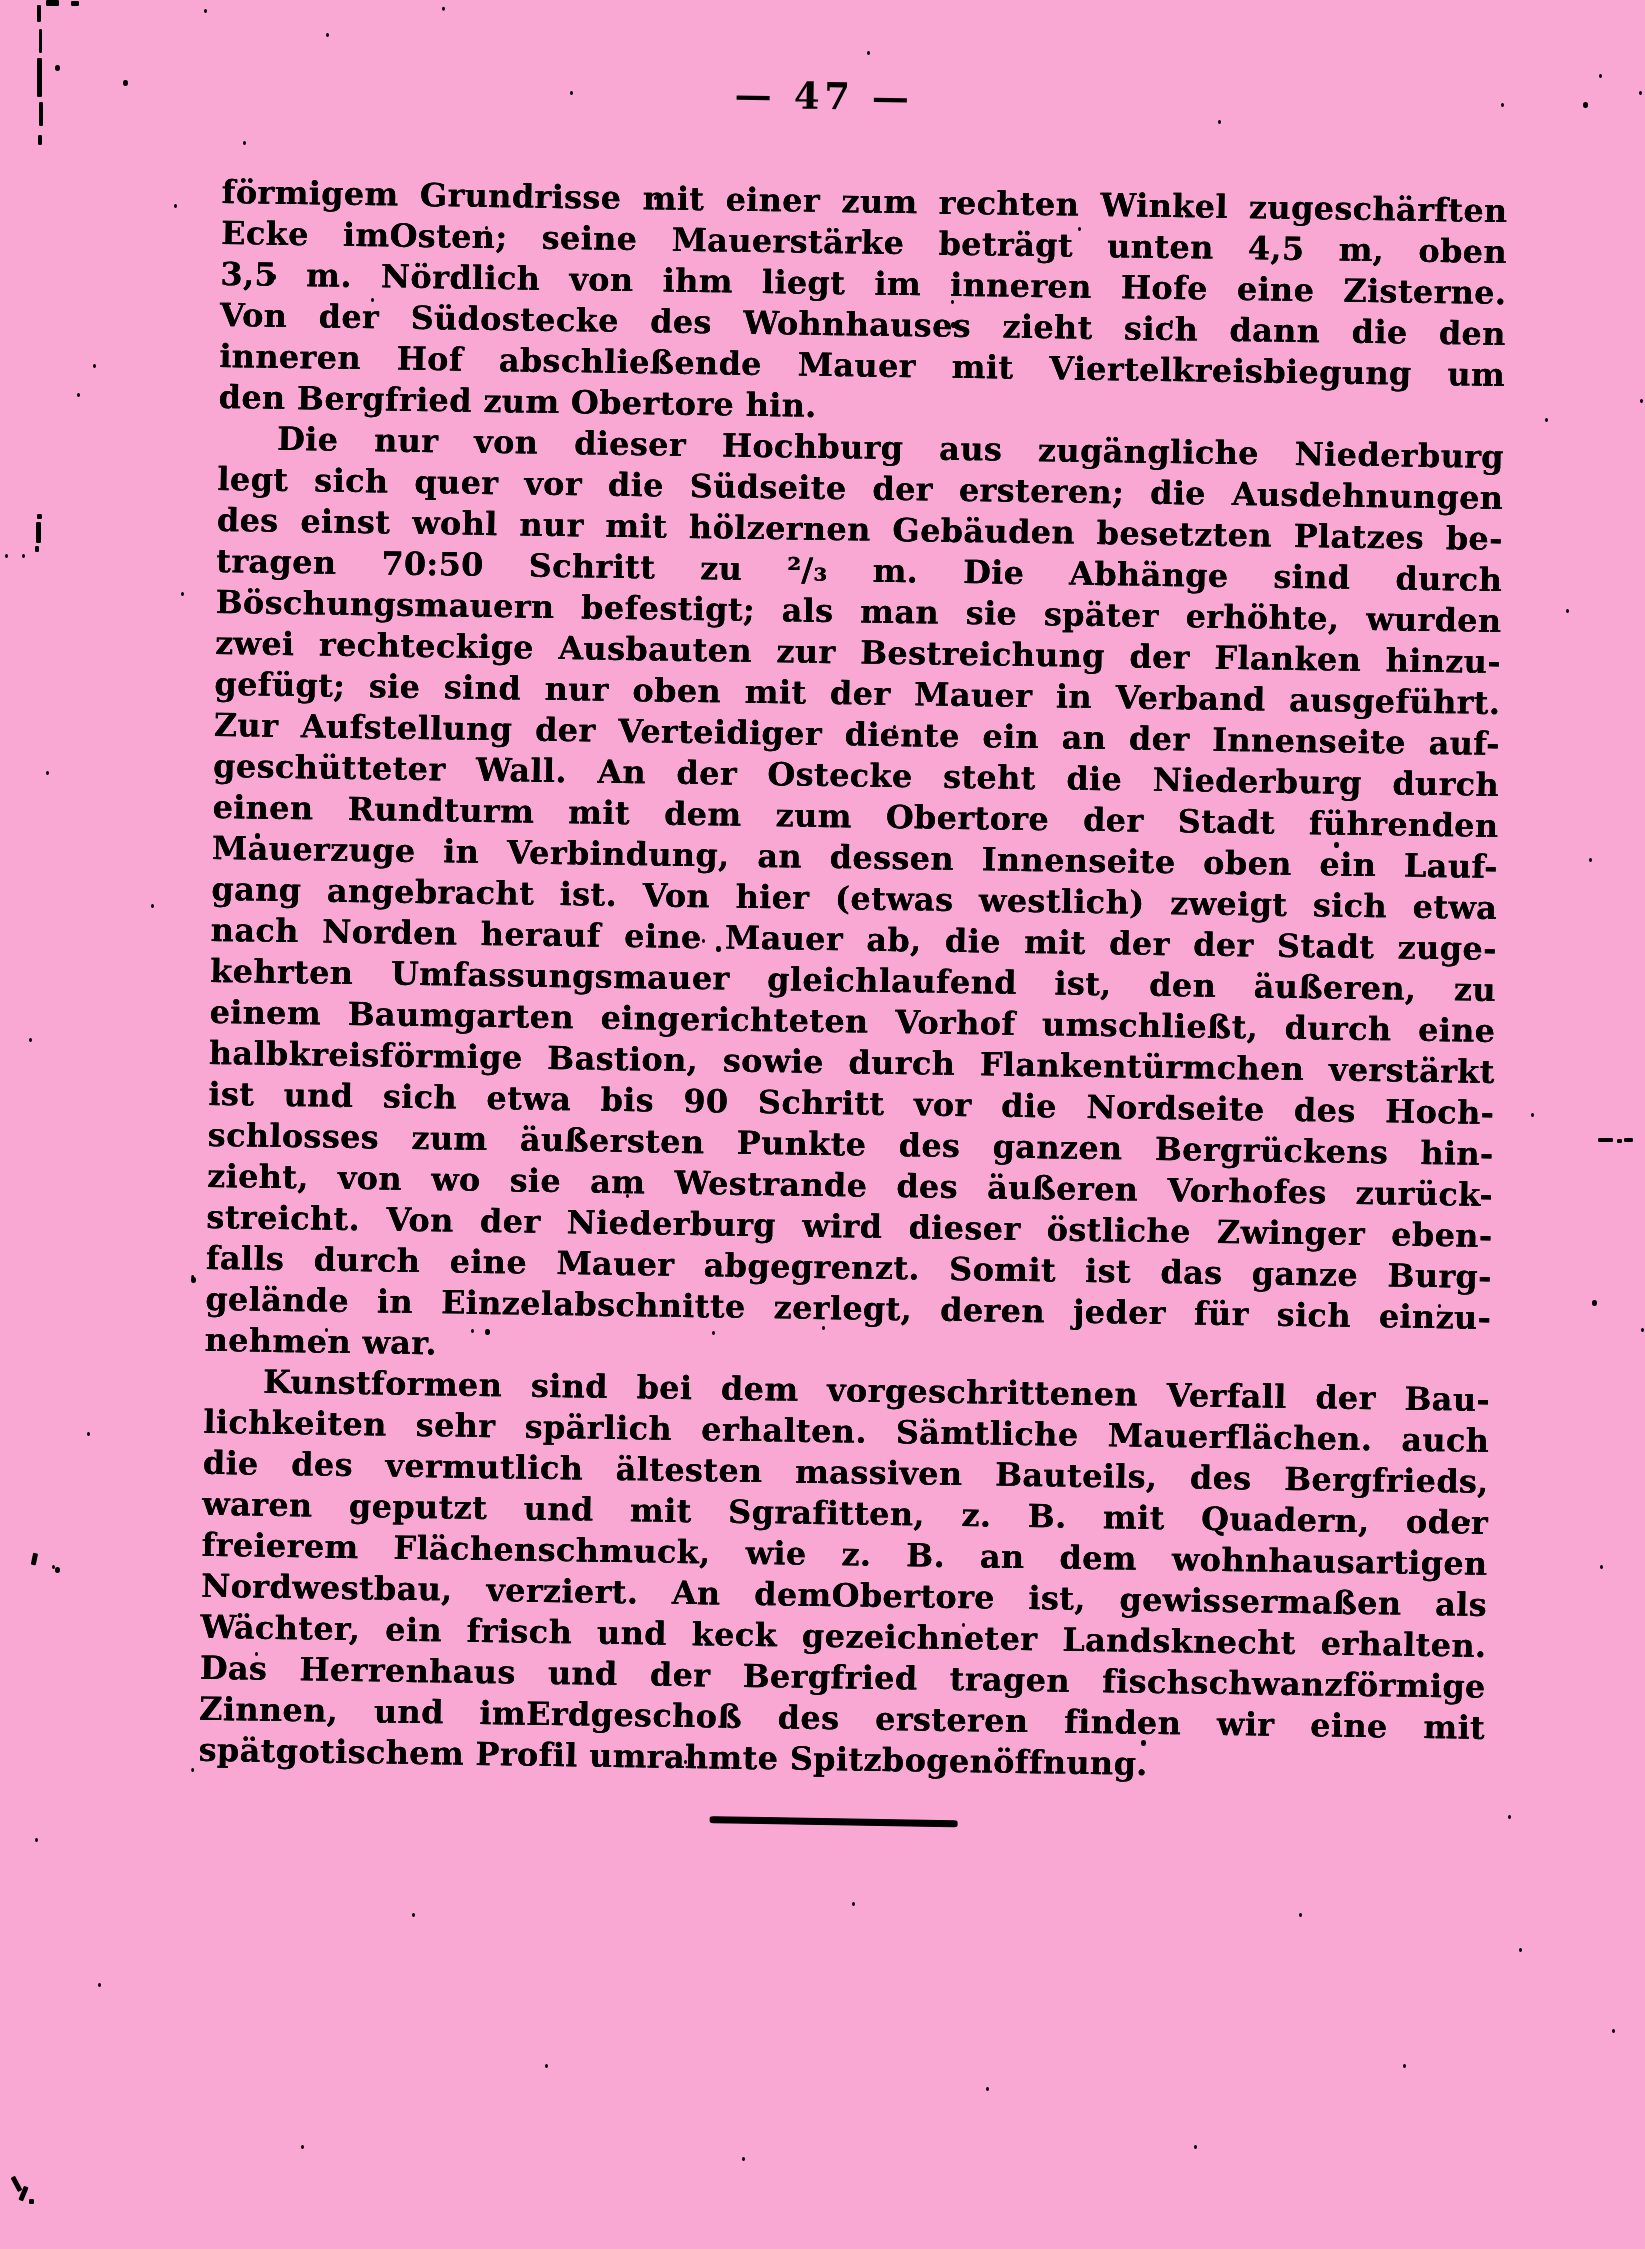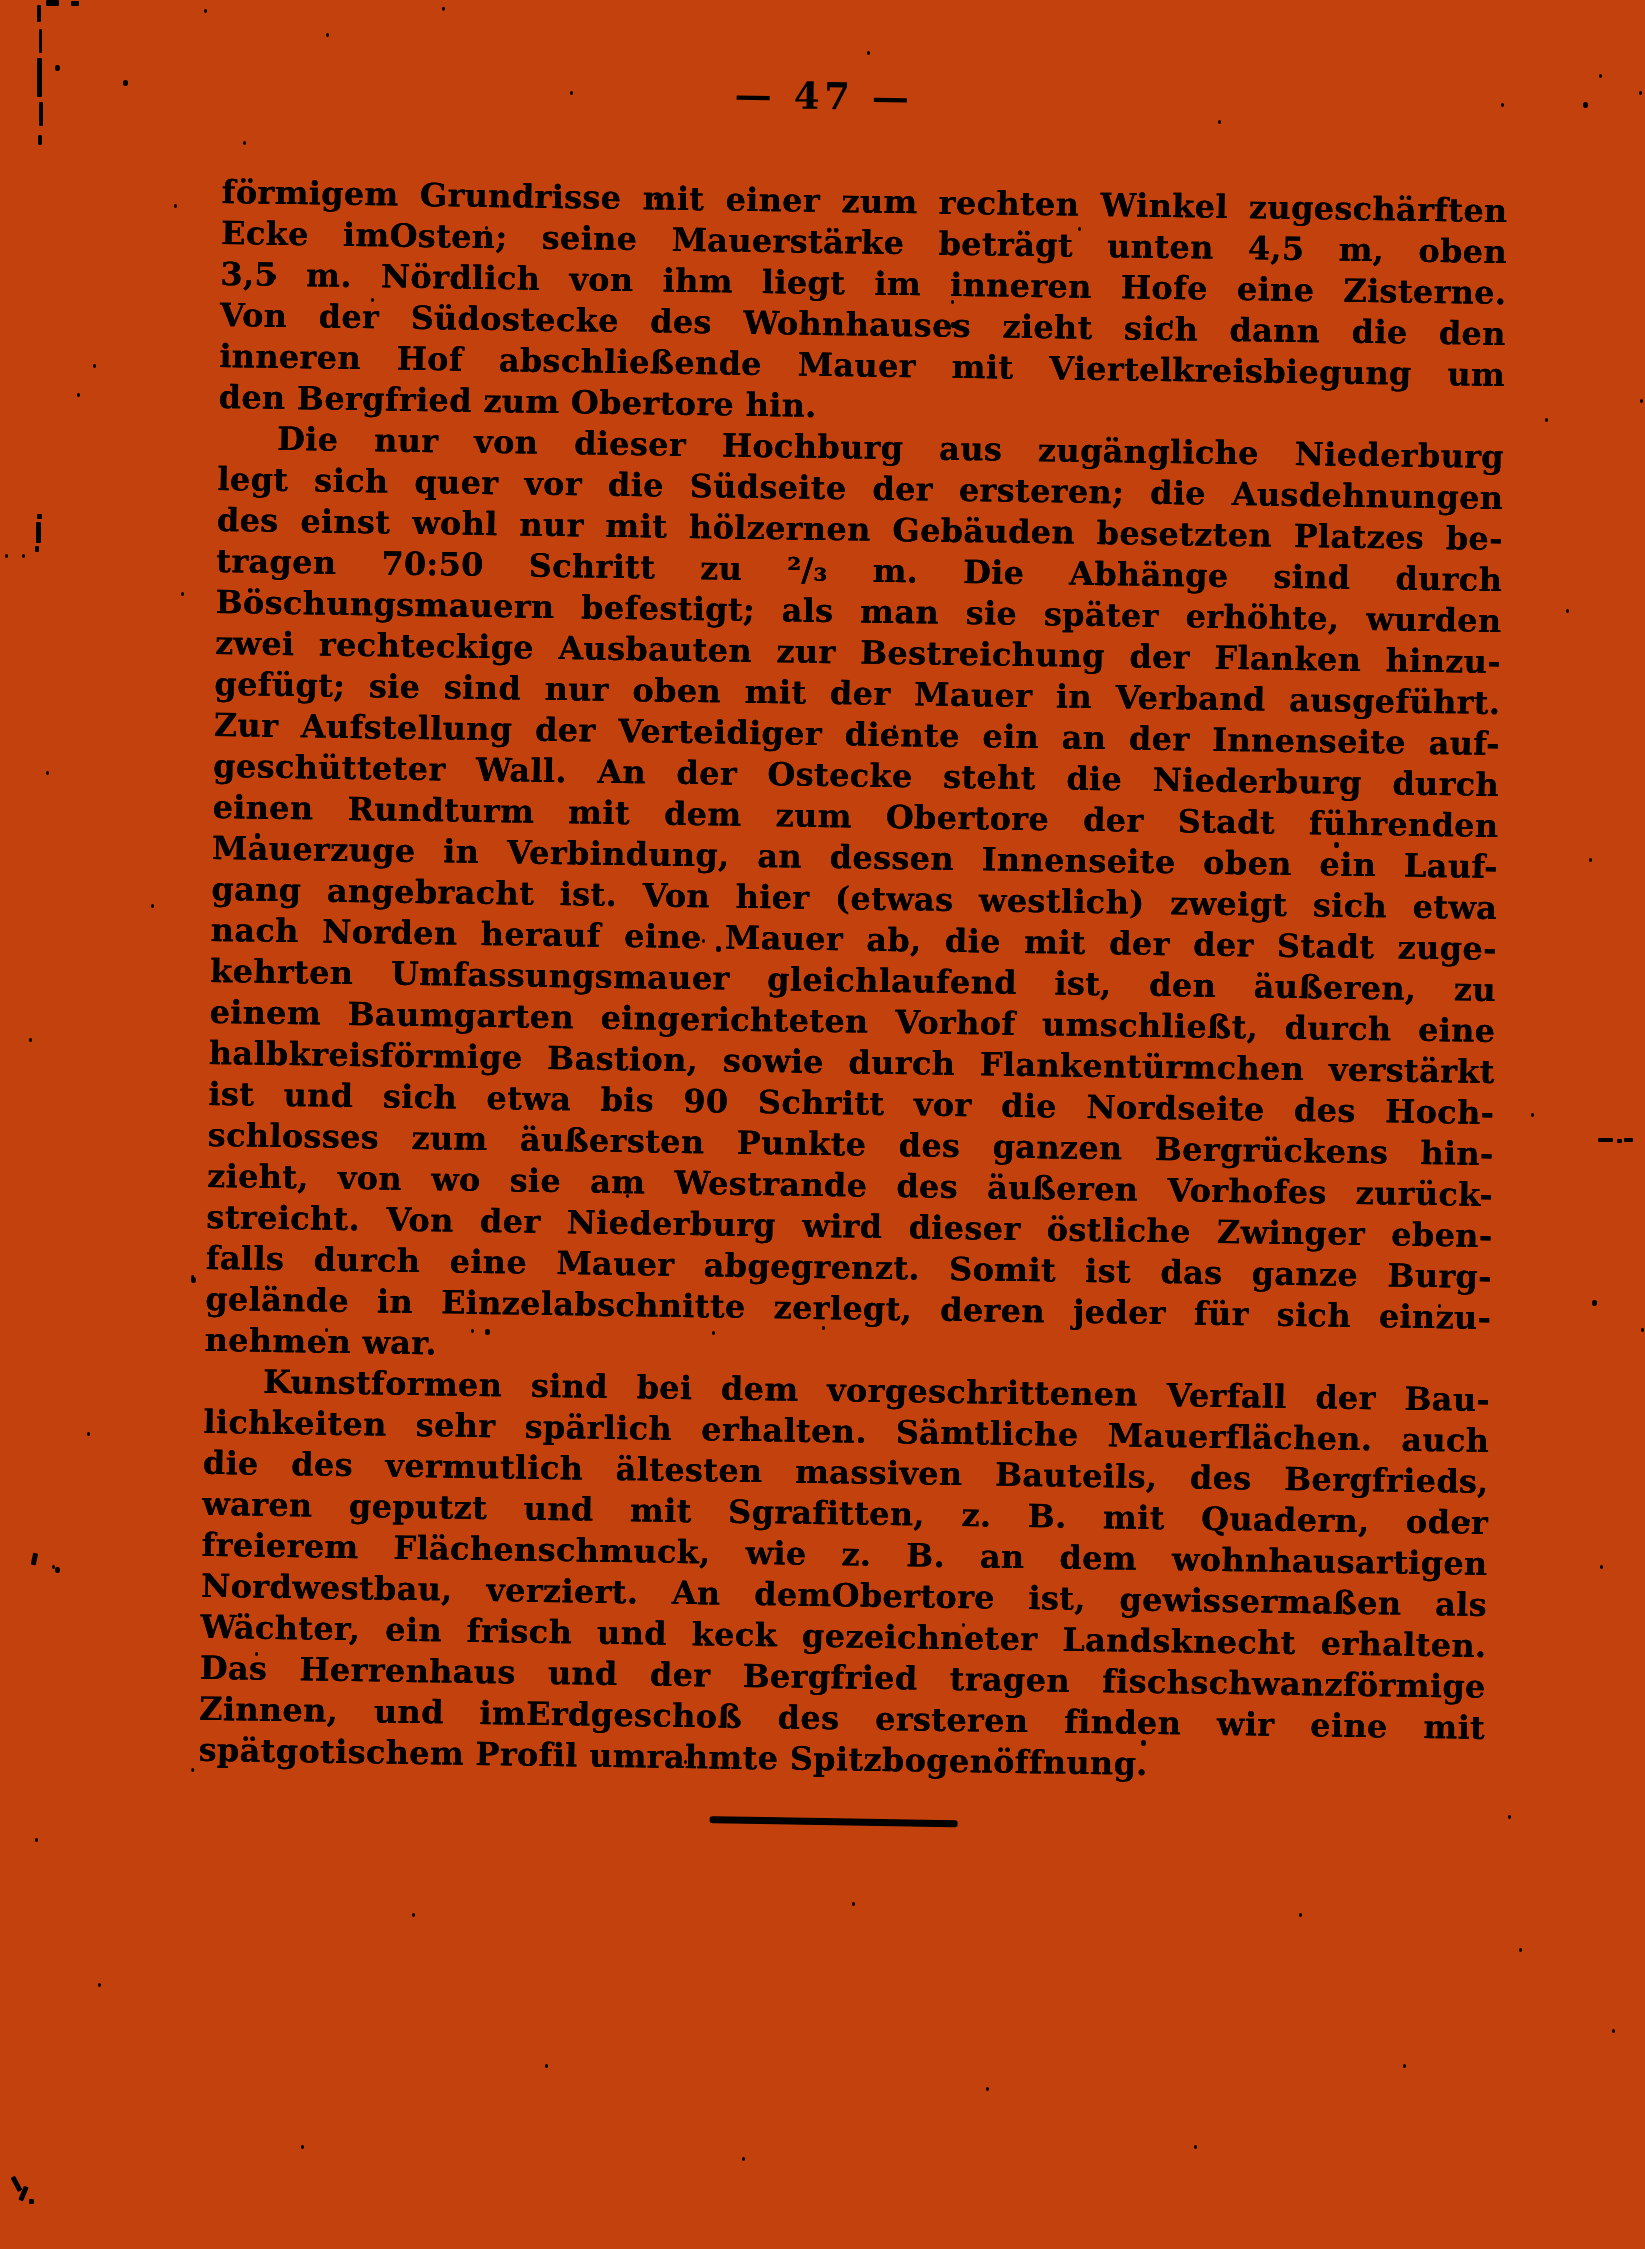--- a/index.html
+++ b/index.html
@@ -4,21 +4,21 @@
 <style>
   html, body {
     margin: 0;
     padding: 0;
     background: #ffffff;
   }
   .page {
     position: relative;
     width: 1646px;
     height: 2250px;
-    background: #c2410c;
+    background: #f9a8d4;
     overflow: hidden;
     font-family: "DejaVu Serif", serif;
     color: #000;
   }
   
   .content {
     position: absolute;
     left: 0;
     top: 0;
     width: 1646px;

